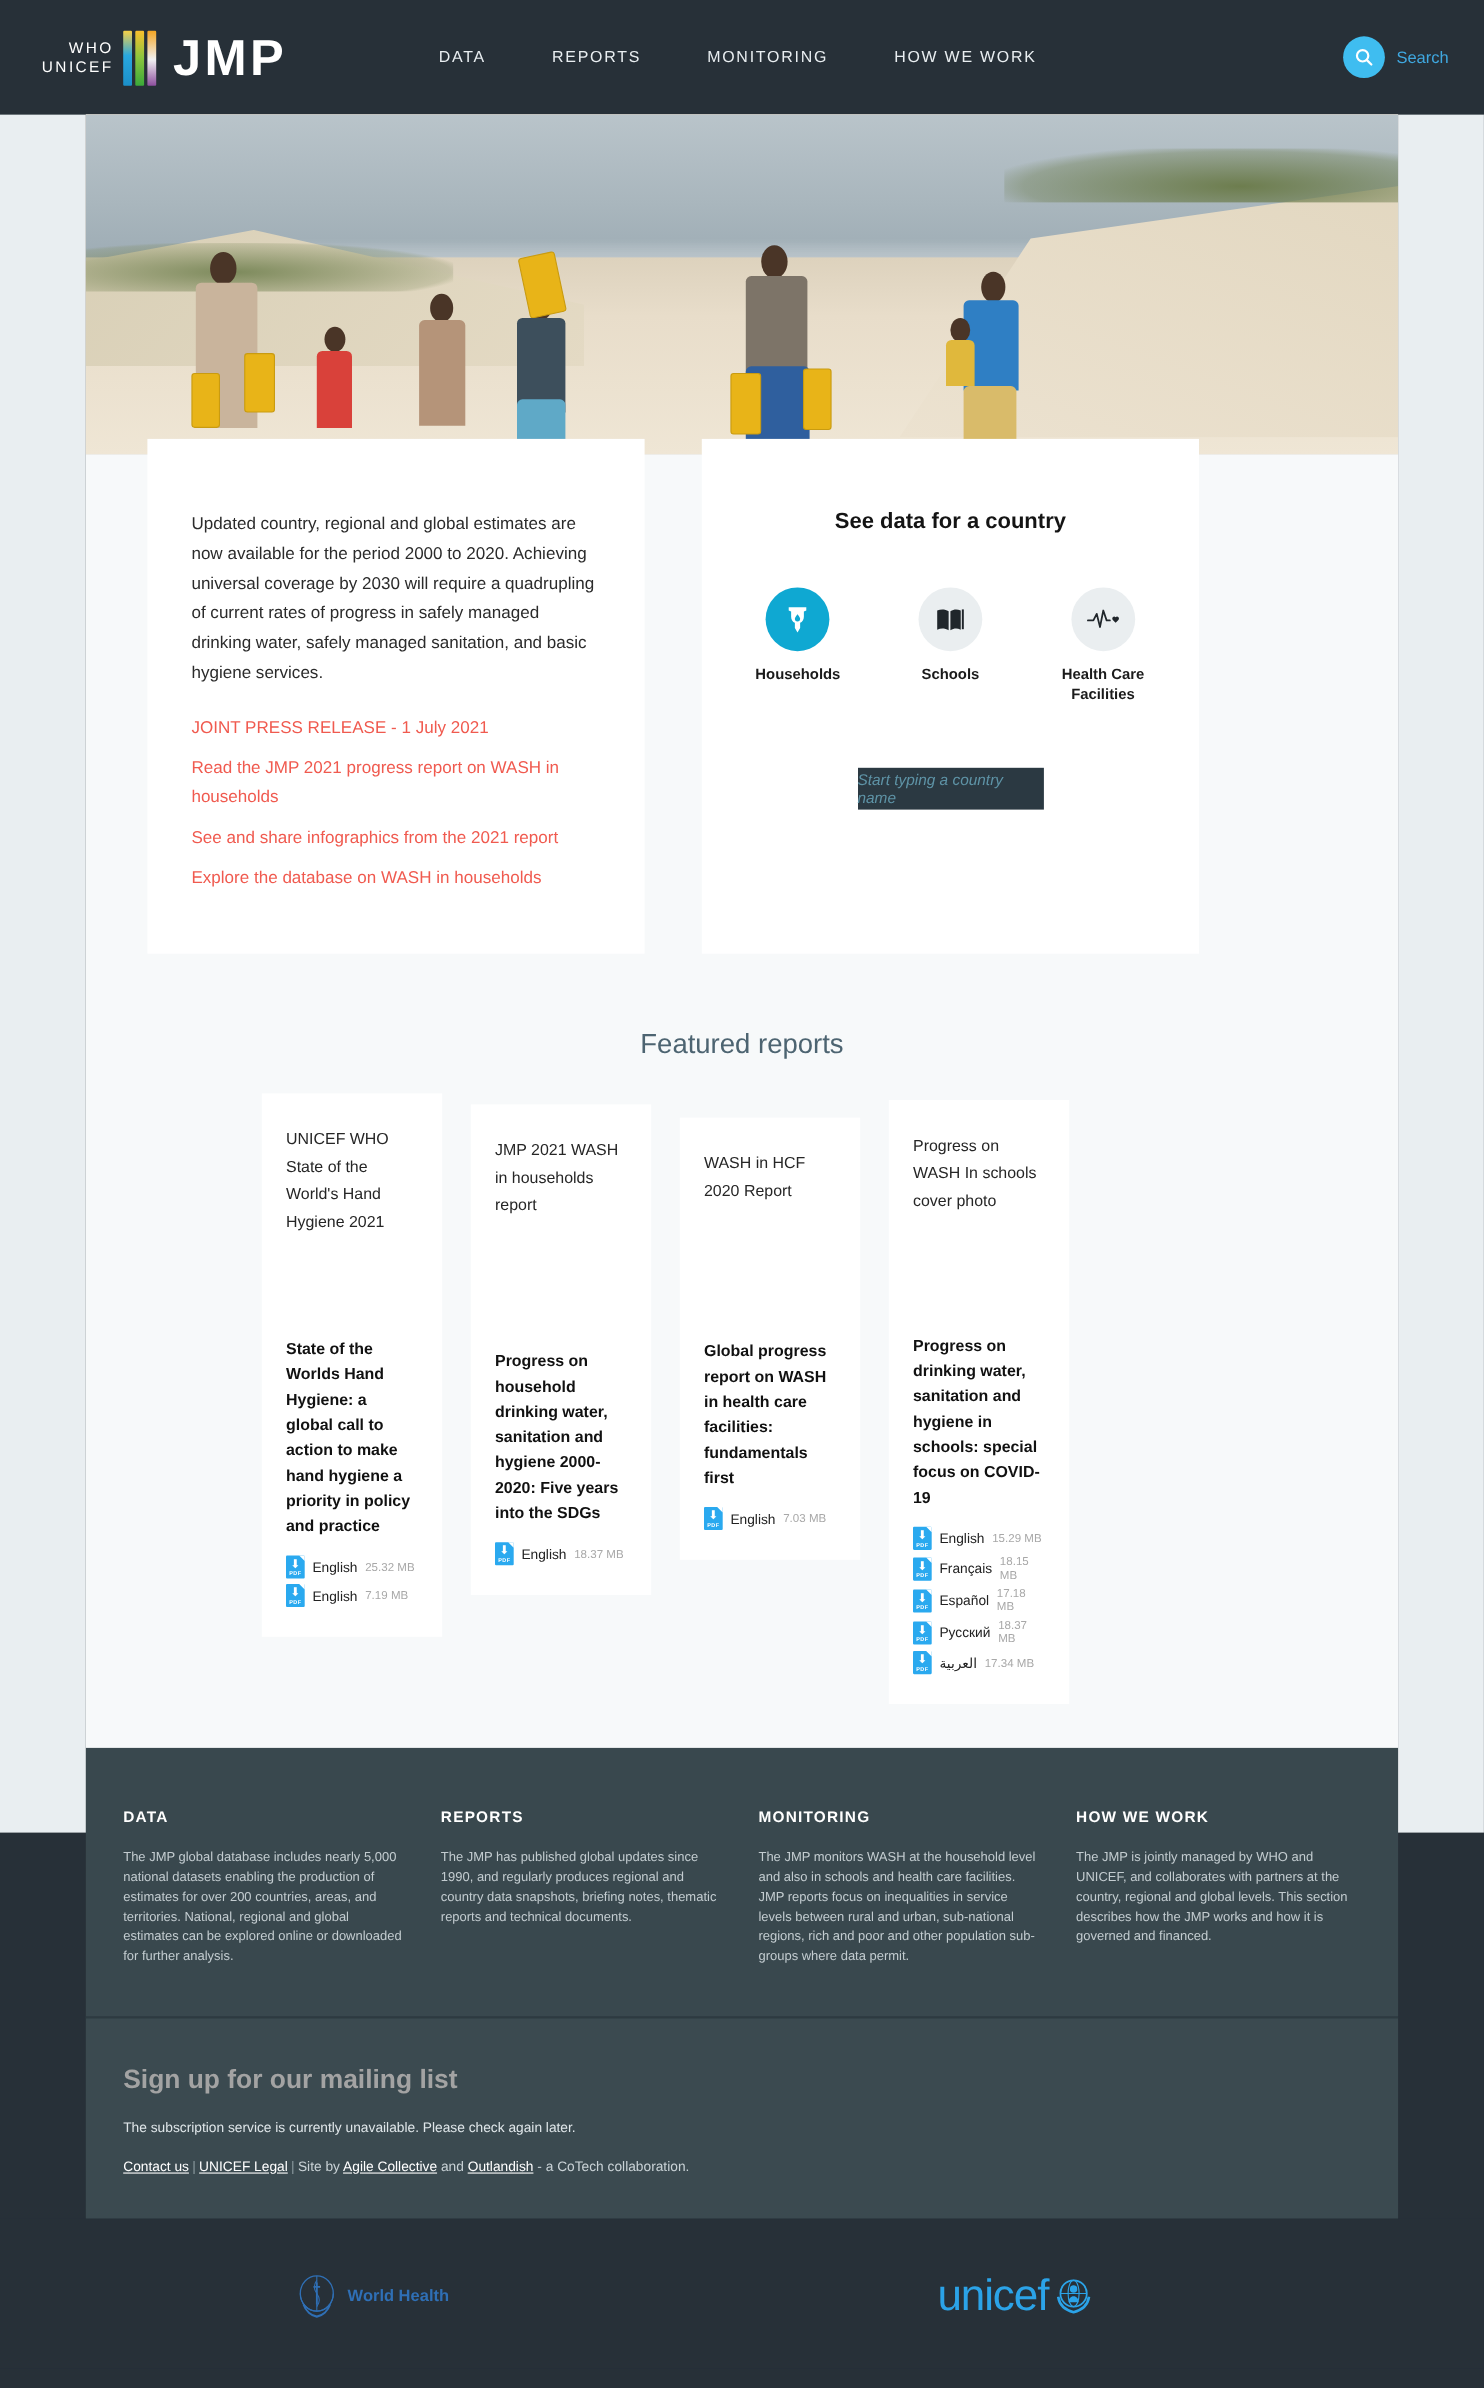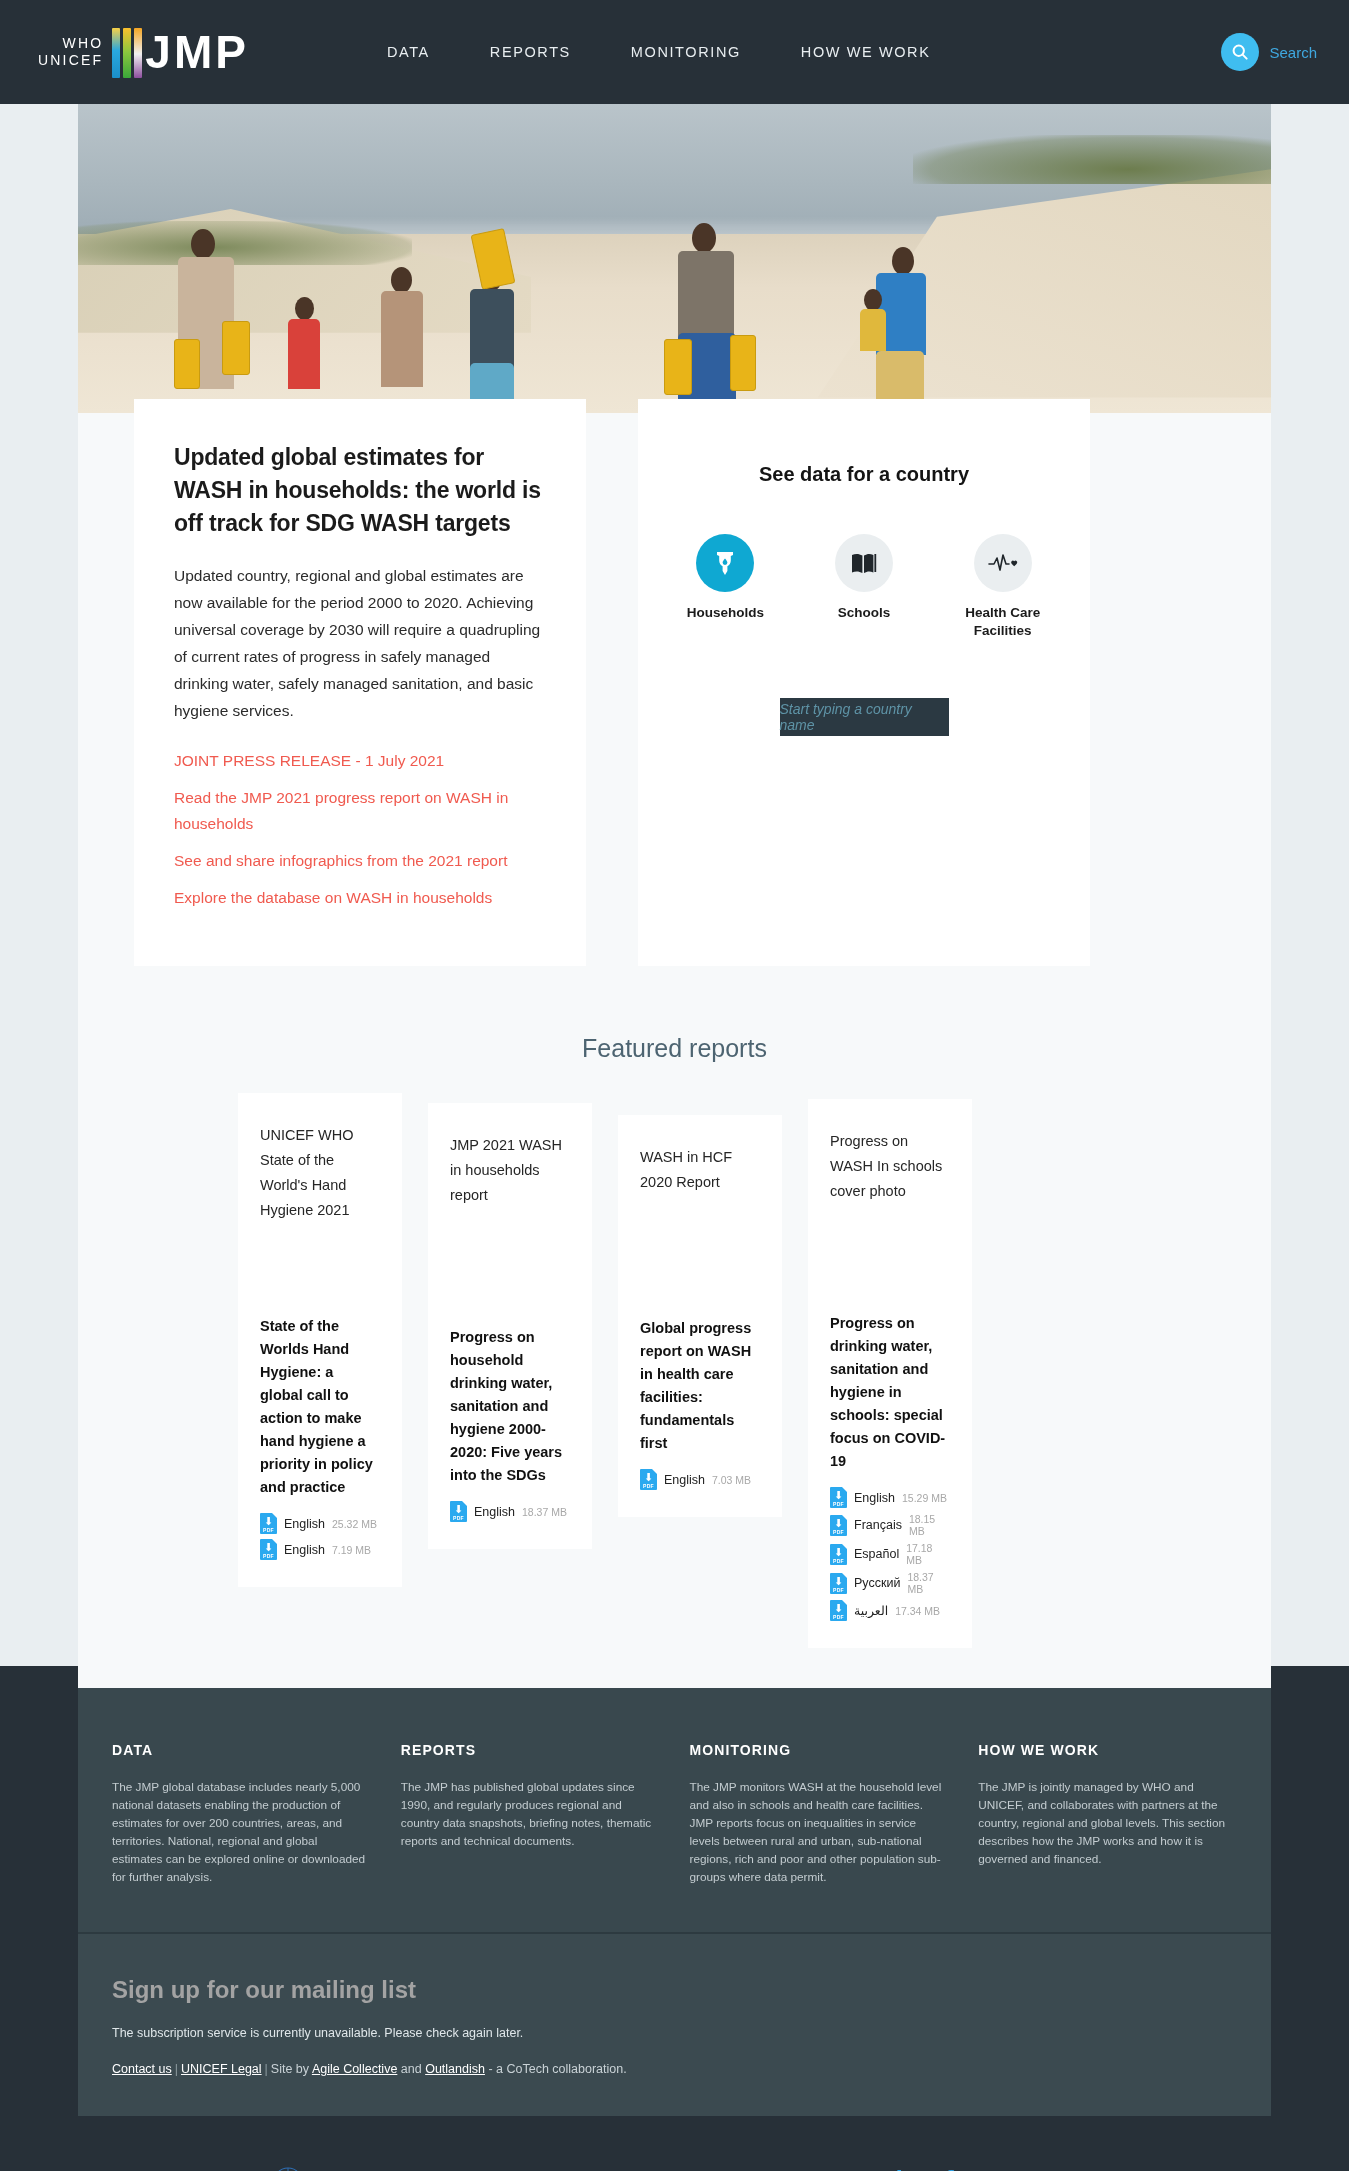--- a/index.html
+++ b/index.html
@@ -49,20 +49,21 @@
     border-radius: 1px;
   }
   .bar1 { height: 50px; background: linear-gradient(180deg,#f7d046 0%,#29a8df 45%,#1b8fc9 100%); }
   .bar2 { height: 50px; background: linear-gradient(180deg,#fbc02d 0%,#8cc63e 48%,#3aa83a 100%); }
   .bar3 { height: 50px; background: linear-gradient(180deg,#f5a623 0%,#f1f1f1 52%,#8d4e9e 100%); }
   .logo-jmp {
     color: #ffffff;
     font-size: 46px;
     font-weight: 700;
     letter-spacing: 3px;
+    margin-left: 12px;
     line-height: 46px;
   }
   .nav {
     display: flex;
     margin-left: 138px;
     gap: 60px;
   }
   .nav a {
     color: #e9eef1;
     font-size: 14.5px;
@@ -470,21 +471,20 @@
           <div class="body" style="width:50px;height:82px;top:26px;background:#2f7fc4;"></div>
           <div class="body" style="width:48px;height:50px;top:104px;background:#d9bb6a;"></div>
           <div class="head" style="left:-12px;top:42px;width:18px;height:22px;"></div>
           <div class="body" style="left:-16px;width:26px;height:42px;top:62px;background:#e0b83c;"></div>
         </div>
       </div>
     </div>
 
     <div class="cards-row">
       <div class="card-left">
-        <div class="hl">Updated global estimates for WASH in households: the world is off track for SDG WASH targets</div>
         <div class="hero-body">Updated country, regional and global estimates are now available for the period 2000 to 2020. Achieving universal coverage by 2030 will require a quadrupling of current rates of progress in safely managed drinking water, safely managed sanitation, and basic hygiene services.</div>
         <div class="hero-links">
           <a href="#">JOINT PRESS RELEASE - 1 July 2021</a>
           <a href="#">Read the JMP 2021 progress report on WASH in households</a>
           <a href="#">See and share infographics from the 2021 report</a>
           <a href="#">Explore the database on WASH in households</a>
         </div>
       </div>
 
       <div class="card-right">

